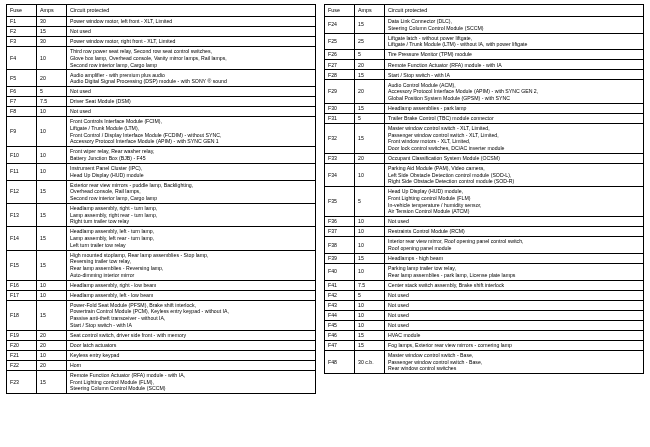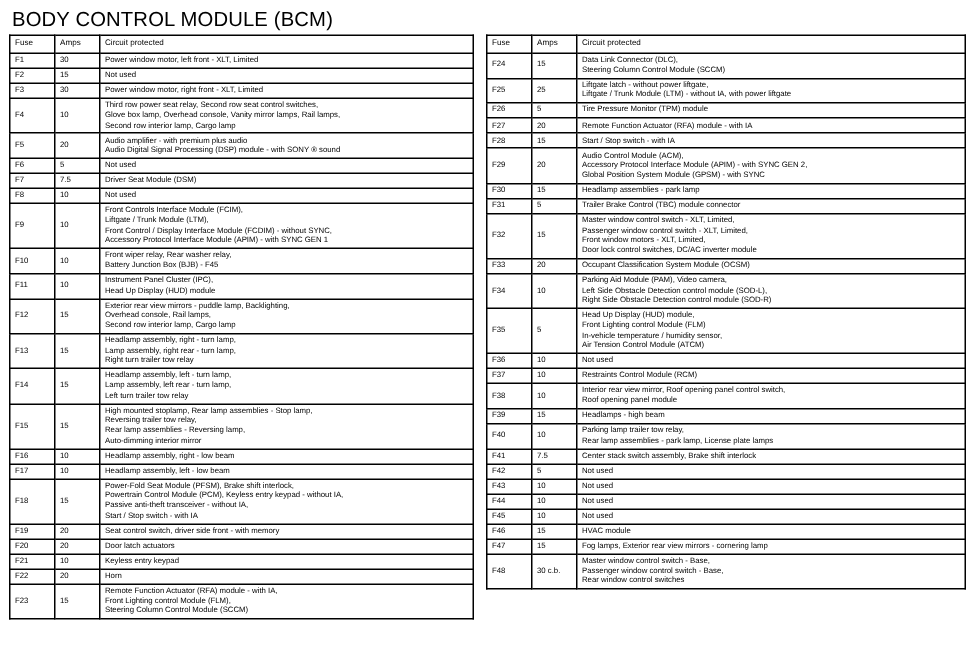--- a/index.html
+++ b/index.html
@@ -61,21 +61,20 @@
     text-align: left;
   }
   td.desc {
     white-space: pre-line;
   }
 </style>
 </head>
 <body>
 
 <div id="page">
-  <h1 id="title">BODY CONTROL MODULE (BCM)</h1>
 
   <div id="tables">
 
     <table class="fuse left">
       <colgroup>
         <col class="c-fuse">
           <col class="c-amps">
           <col>
       </colgroup>
       <thead>

